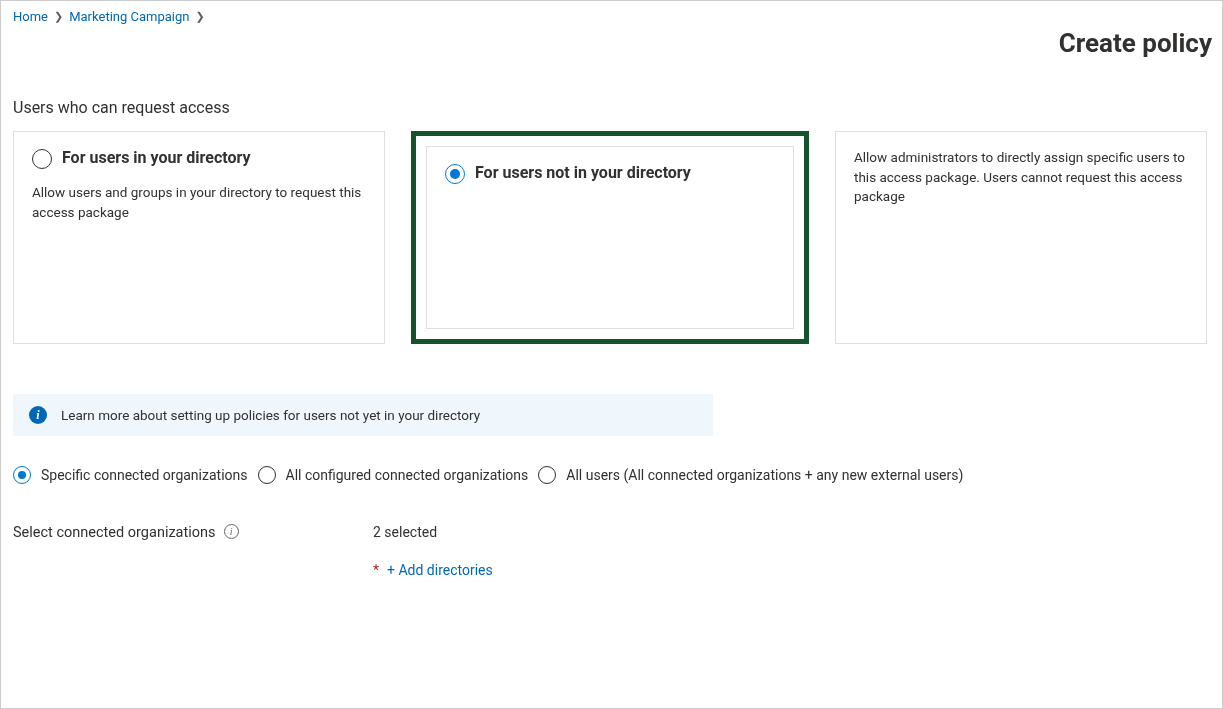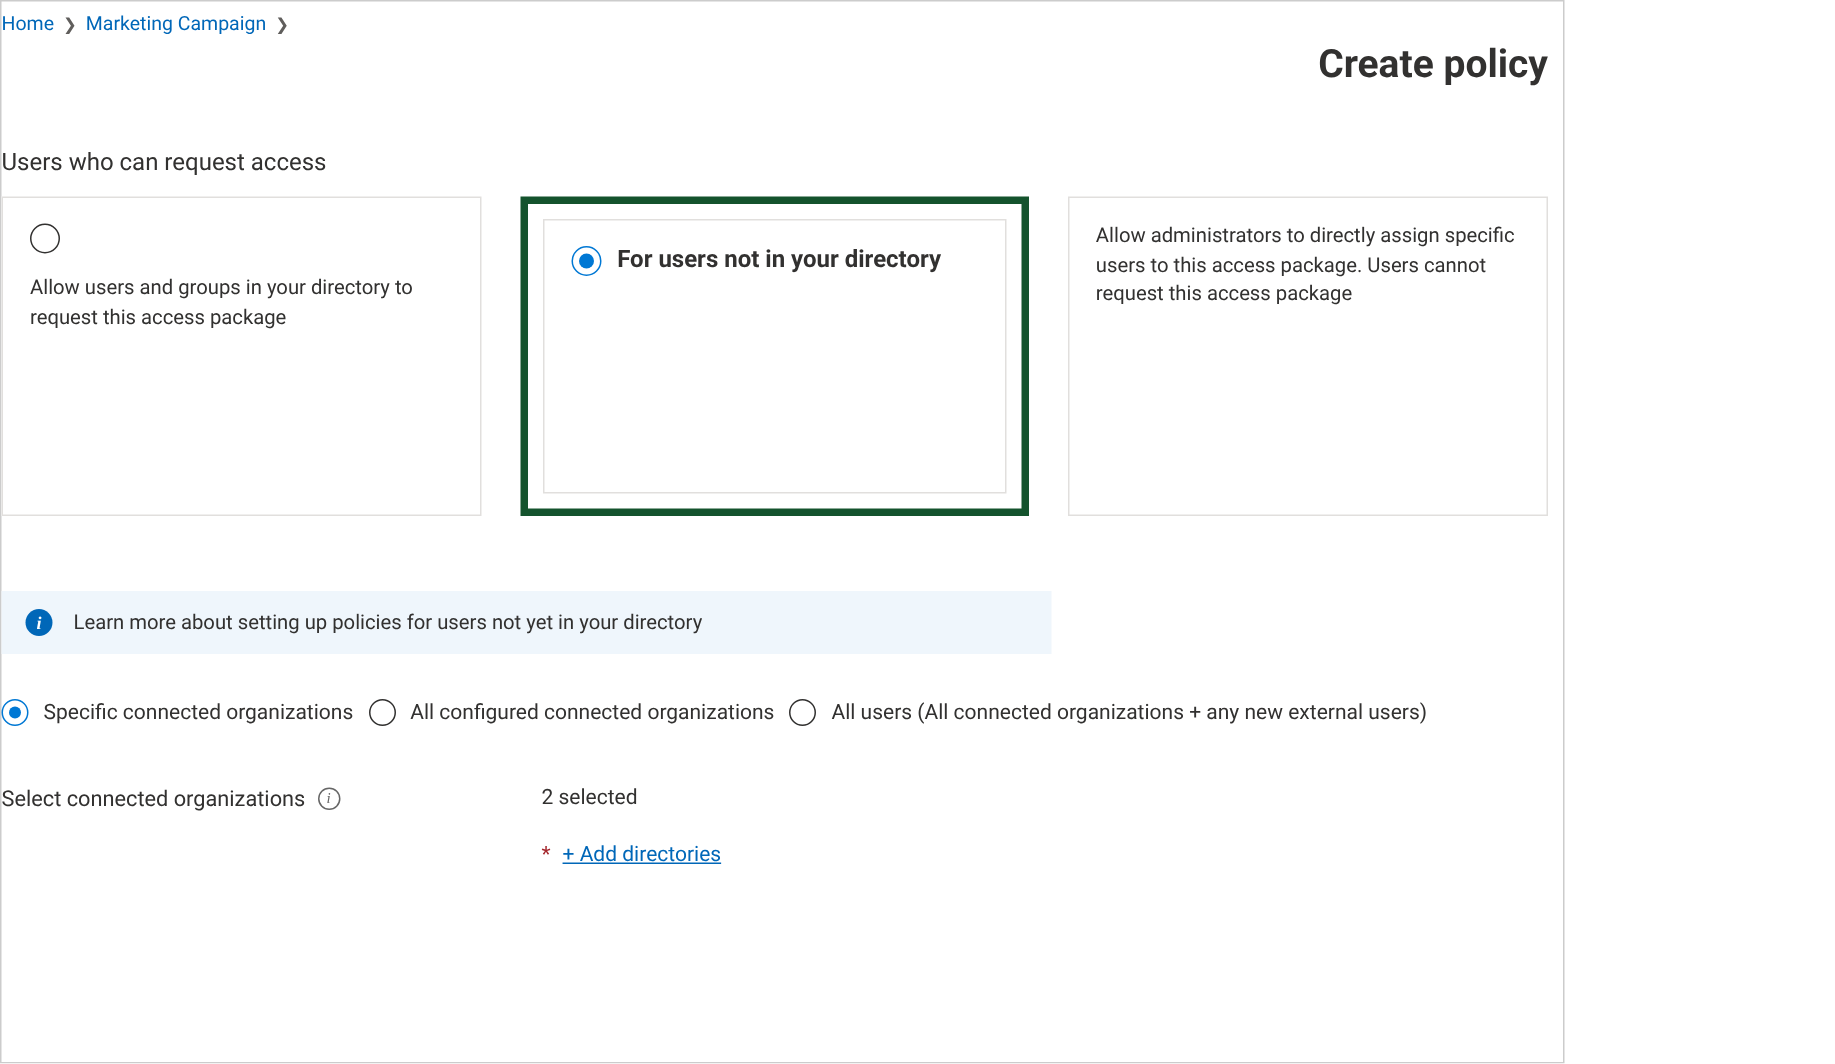--- a/index.html
+++ b/index.html
@@ -5,23 +5,23 @@
   * { box-sizing: border-box; }
   body {
     margin: 0;
     font-family: "Segoe UI", -apple-system, BlinkMacSystemFont, Roboto, "Helvetica Neue", sans-serif;
     font-size: 14px;
     color: #323130;
     background: #fff;
   }
   .page {
     border: 1px solid #ccc;
-    width: 1043px;
+    width: 1223px;
     min-height: 709px;
-    padding: 8px 10px 20px 0;
+    padding: 8px 10px 20px 12px;
   }
   .breadcrumb {
     display: flex;
     align-items: center;
     gap: 6px;
     font-size: 13px;
     margin-bottom: 2px;
   }
   .breadcrumb a { color: #0067b8; text-decoration: none; cursor: pointer; }
   .chevron { color: #605e5c; font-size: 11px; }
@@ -145,21 +145,21 @@
     cursor: pointer;
     font-size: 14px;
   }
   .bottom-row {
     display: flex;
     align-items: flex-start;
     gap: 10px;
   }
   .bottom-label-col {
     display: flex;
-    align-items: center;
+    align-items: flex-start;
     gap: 8px;
     width: 350px;
     font-size: 14.5px;
   }
   .help-icon {
     width: 15px; height: 15px;
     border: 1px solid #666;
     border-radius: 50%;
     display: inline-flex;
     align-items: center;
@@ -171,21 +171,21 @@
     cursor: pointer;
   }
   .bottom-value-col {
     display: flex;
     flex-direction: column;
     gap: 22px;
     font-size: 14px;
   }
   .add-link-row { display: flex; gap: 8px; align-items: center; }
   .req-star { color: #a4262c; }
-  .add-link { color: #0067b8; cursor: pointer; font-size: 14px; text-decoration: underline; }
+  .add-link { color: #0067b8; cursor: pointer; font-size: 14px; }
 </style>
 </head>
 <body>
 
 <div class="page">
 
   <nav class="breadcrumb">
     <a>Home</a>
     <span class="chevron">❯</span>
     <a>Marketing Campaign</a>
@@ -194,20 +194,21 @@
 
   <h1 class="page-title">Create policy</h1>
 
   <div class="section-label">Users who can request access</div>
 
   <div class="card-row">
 
     <div class="card">
       <div class="card-header">
         <span class="radio"></span>
+        <span class="card-title">For users in your directory</span>
       </div>
       <div class="card-desc">Allow users and groups in your directory to request this access package</div>
     </div>
 
     <div class="card highlighted-wrap">
       <div class="card-inner">
         <div class="card-header">
           <span class="radio selected"></span>
           <span class="card-title">For users not in your directory</span>
         </div>

